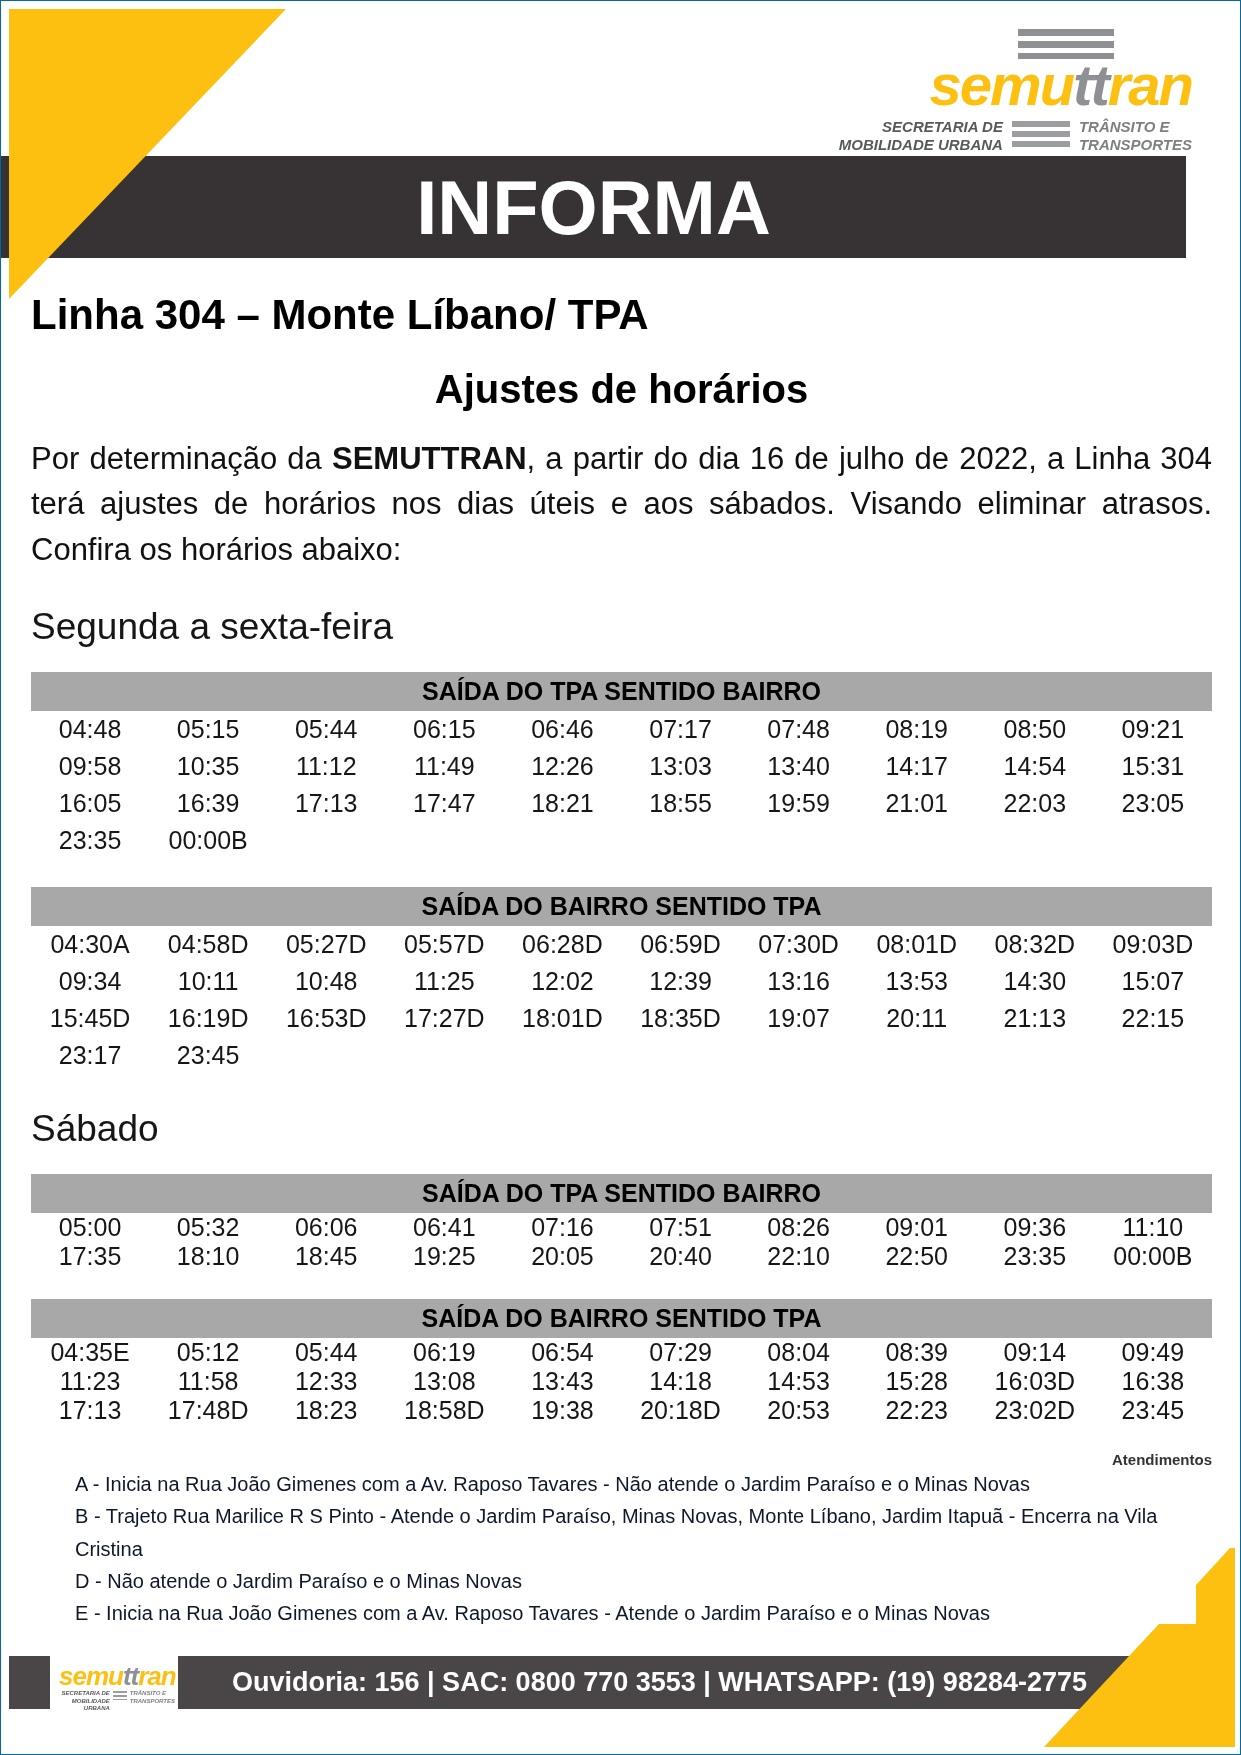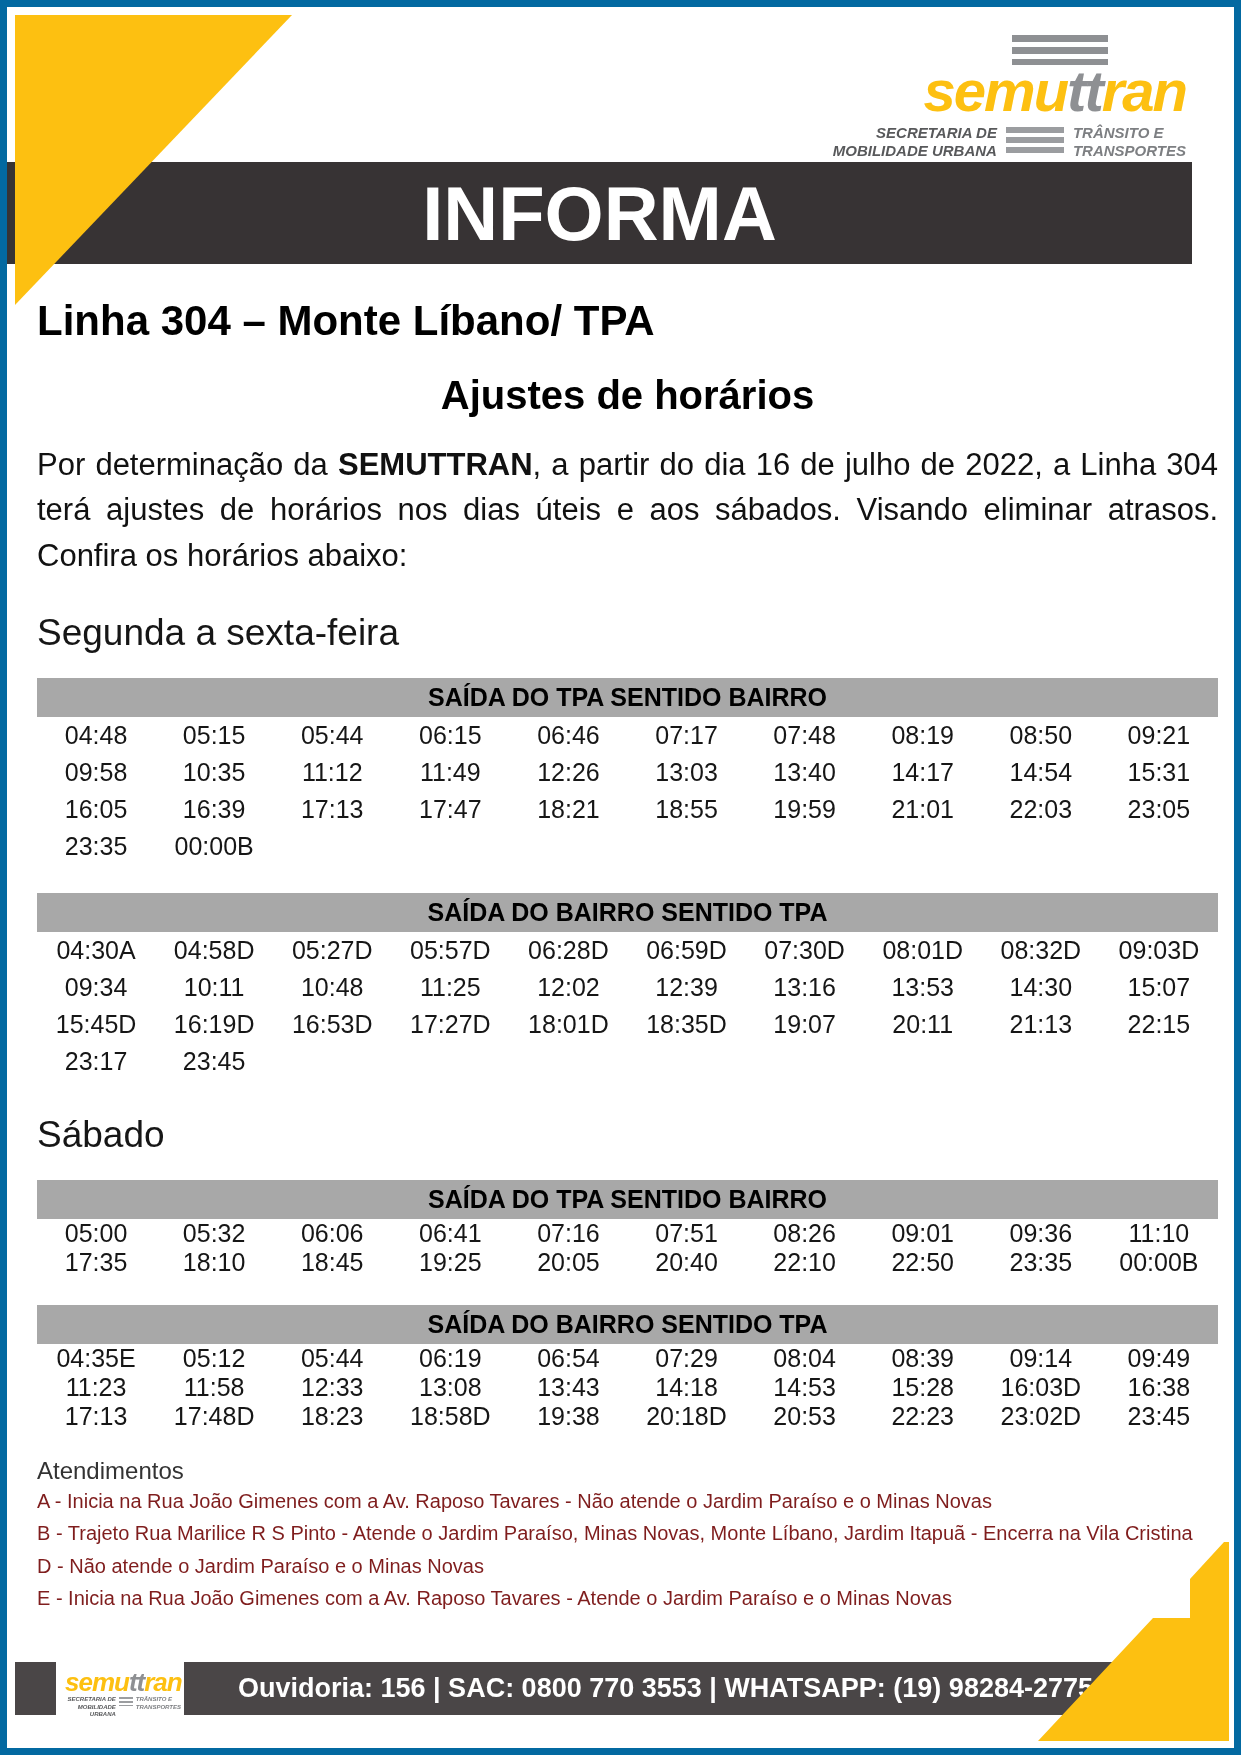--- a/index.html
+++ b/index.html
@@ -8,21 +8,21 @@
     --footer-gray:#4A4647;
     --table-gray:#A8A8A8;
     --logo-gray:#8E9093;
     --label-gray:#58595B;
   }
   *{box-sizing:border-box;margin:0;padding:0;}
   html,body{background:#fff;}
   body{font-family:"Liberation Sans",sans-serif;}
   .page{
     position:relative;width:1241px;height:1755px;background:#fff;
-    border:7px solid #0369a1;overflow:hidden;
+    border:1px solid #0369a1;overflow:hidden;
   }
 
   
   .triangle-top-left{
     position:absolute;top:8px;left:8px;width:277px;height:290px;
     background:var(--yellow);
     clip-path:polygon(0 0,100% 0,0 100%);
     z-index:3;
   }
 
@@ -68,22 +68,22 @@
   .timetable + .timetable{margin-top:28px;}
   .t-header{
     background:var(--table-gray);color:#000;font-weight:bold;font-size:25px;
     text-align:center;padding:5px 12px;
   }
   .t-row{display:flex;}
   .t-cell{flex:0 0 10%;text-align:center;font-size:25px;color:#161616;padding:4px 0;}
   .timetable.loose .t-cell{padding:0 0;}
 
   .footnotes{margin-top:26px;color:#3A3A3A;}
-  .footnotes-heading{font-size:24px;font-weight:normal;color:#333;}
-  .footnote{font-size:20px;line-height:1.62;color:#7f1d1d;}
+  .footnotes-heading{font-size:15px;font-weight:bold;color:#333;text-align:right;}
+  .footnote{font-size:20px;line-height:1.62;color:#0f172a;margin-left:44px;}
 
   
   .footer-square{position:absolute;left:8px;top:1655px;width:41px;height:53px;background:var(--footer-gray);z-index:4;}
   .footer-logo{position:absolute;left:58px;top:1662px;width:116px;text-align:center;z-index:4;}
   .footer-logo .logo-word-sm{
     font-style:italic;font-weight:bold;font-size:26px;letter-spacing:-1px;
     color:var(--yellow);line-height:1;
   }
   .footer-logo .lw-gray{color:var(--logo-gray);}
   .footer-logo-labels{display:flex;justify-content:center;align-items:flex-start;gap:3px;margin-top:1px;}

